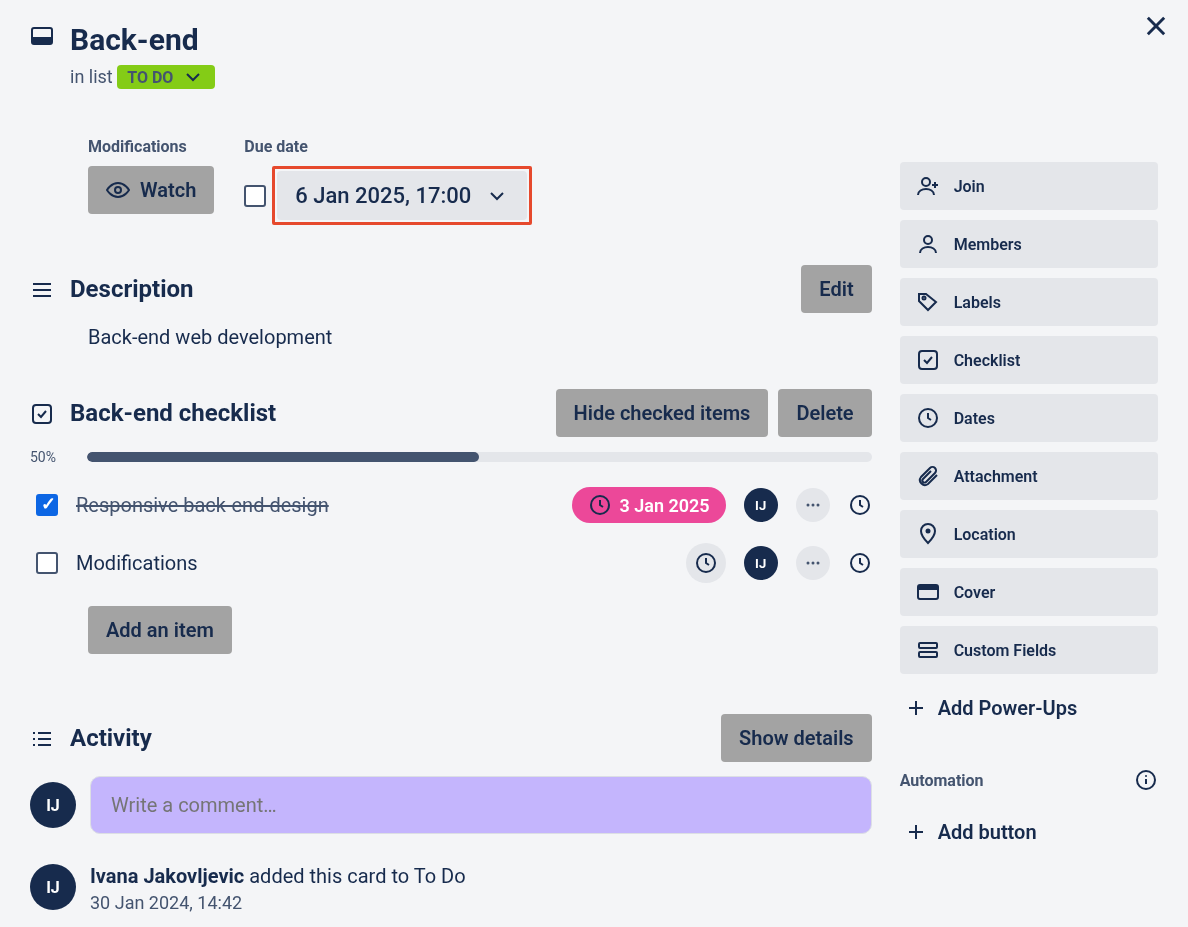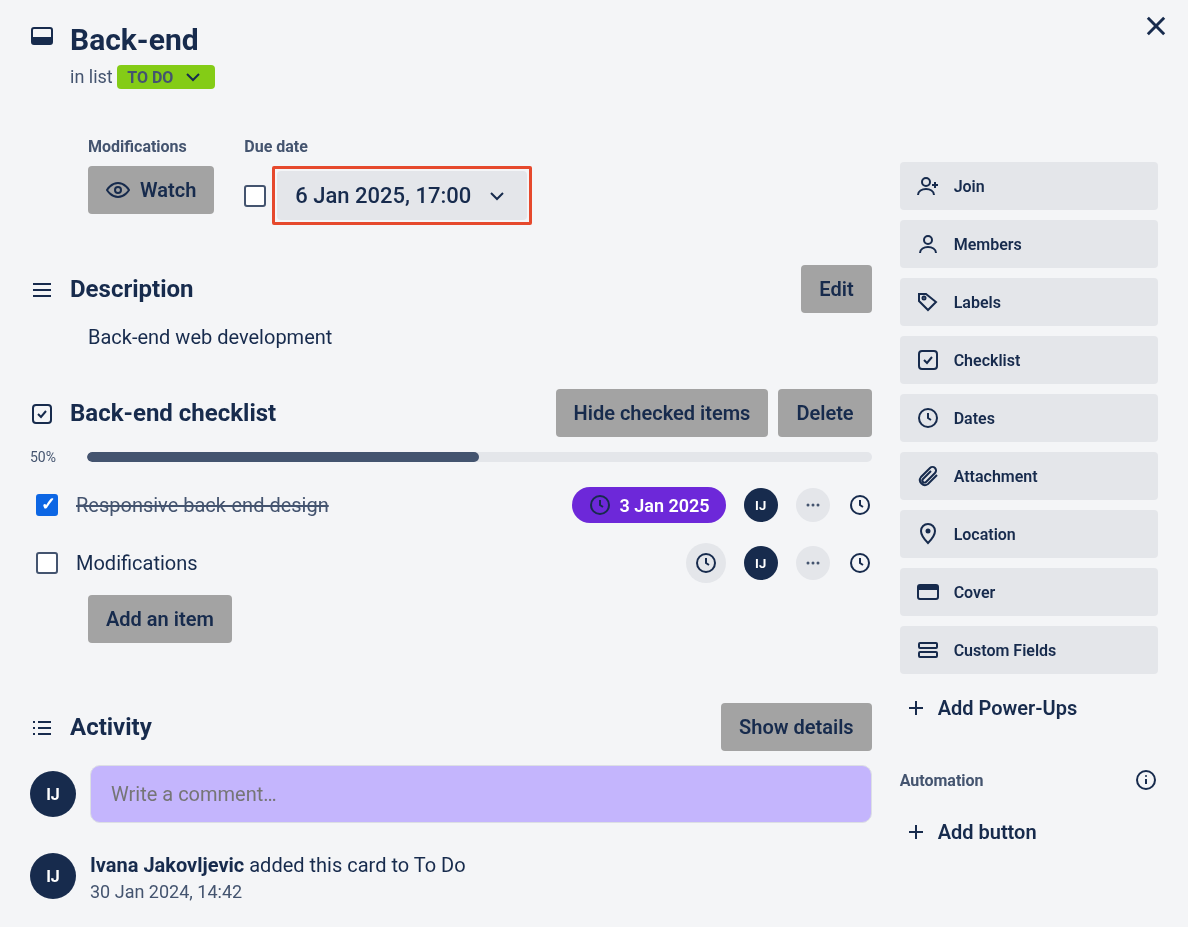--- a/index.html
+++ b/index.html
@@ -31,27 +31,27 @@
   .checklist-section { margin-top: 10px; }
   .progress-row { display: flex; align-items: center; gap: 12px; margin-bottom: 12px; margin-left: 0; }
   .progress-pct { font-size: 14px; color: #44546f; width: 45px; }
   .progress-bar { flex: 1; height: 10px; background: #e4e6ea; border-radius: 5px; overflow: hidden; }
   .progress-fill { height: 100%; background: #44546f; border-radius: 5px; }
   .check-item { display: flex; align-items: center; gap: 18px; padding: 10px 0; margin-left: 6px; }
   .check-item .checkbox-sq { margin-left: 0; }
   .item-text { font-size: 20px; color: #172b4d; flex: 0 1 auto; }
   .item-text.done { text-decoration: line-through; color: #44546f; }
   .item-spacer { flex: 1; }
-  .date-pill { background: #6d28d9; color: #fff; border-radius: 20px; padding: 6px 16px; font-size: 18px; font-weight: 600; display: inline-flex; align-items: center; gap: 8px; }
+  .date-pill { background: #ec4899; color: #fff; border-radius: 20px; padding: 6px 16px; font-size: 18px; font-weight: 600; display: inline-flex; align-items: center; gap: 8px; }
   .date-pill.neutral { background: #e4e6ea; color: #44546f; padding: 8px; border-radius: 50%; }
   .avatar { width: 34px; height: 34px; border-radius: 50%; background: #172b4d; color: #fff; font-size: 13px; font-weight: 700; display: inline-flex; align-items: center; justify-content: center; flex-shrink: 0; }
   .dots { width: 34px; height: 34px; border-radius: 50%; background: #e4e6ea; display: inline-flex; align-items: center; justify-content: center; cursor: pointer; flex-shrink: 0; }
   .dots svg, .icon-circle svg { width: 20px; height: 20px; }
   .assign-icon { margin-left: auto; }
-  .add-item-btn { margin-left: 58px; margin-top: 2px; margin-bottom: 40px; }
+  .add-item-btn { margin-left: 58px; margin-top: 13px; margin-bottom: 40px; }
   .activity-section { margin-top: 20px; }
   .comment-row { display: flex; align-items: center; gap: 14px; margin-top: 14px; margin-left: 0; }
   .avatar-lg { width: 46px; height: 46px; border-radius: 50%; background: #172b4d; color: #fff; font-size: 16px; font-weight: 700; display: inline-flex; align-items: center; justify-content: center; flex-shrink: 0; }
   .comment-input { flex: 1; border: 1px solid #dcdfe4; border-radius: 10px; padding: 16px 20px; font-size: 20px; background: #c4b5fd; color: #44546f; }
   .activity-entry { display: flex; align-items: flex-start; gap: 14px; margin-top: 30px; margin-left: 0; }
   .entry-text { font-size: 20px; }
   .entry-text .name { font-weight: 700; }
   .entry-time { font-size: 18px; color: #44546f; margin-top: 4px; }
   .side-btn { background: #e4e6ea; border: none; border-radius: 4px; padding: 12px 16px; font-size: 16px; font-weight: 600; color: #172b4d; cursor: pointer; display: flex; align-items: center; gap: 14px; text-align: left; width: 100%; }
   .side-label { font-size: 16px; font-weight: 700; color: #44546f; margin-top: 30px; margin-bottom: 6px; display: flex; align-items: center; justify-content: space-between; }

